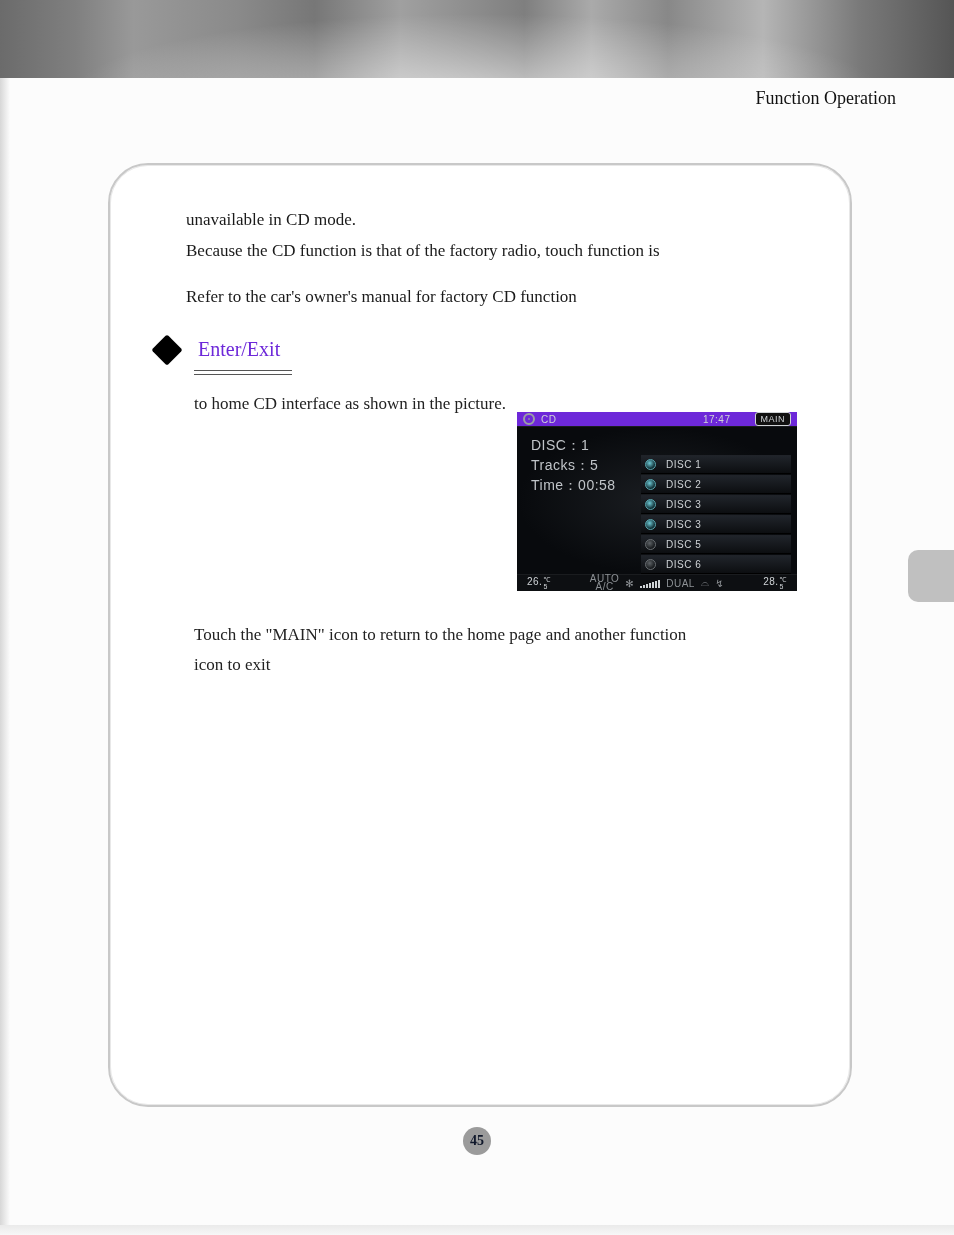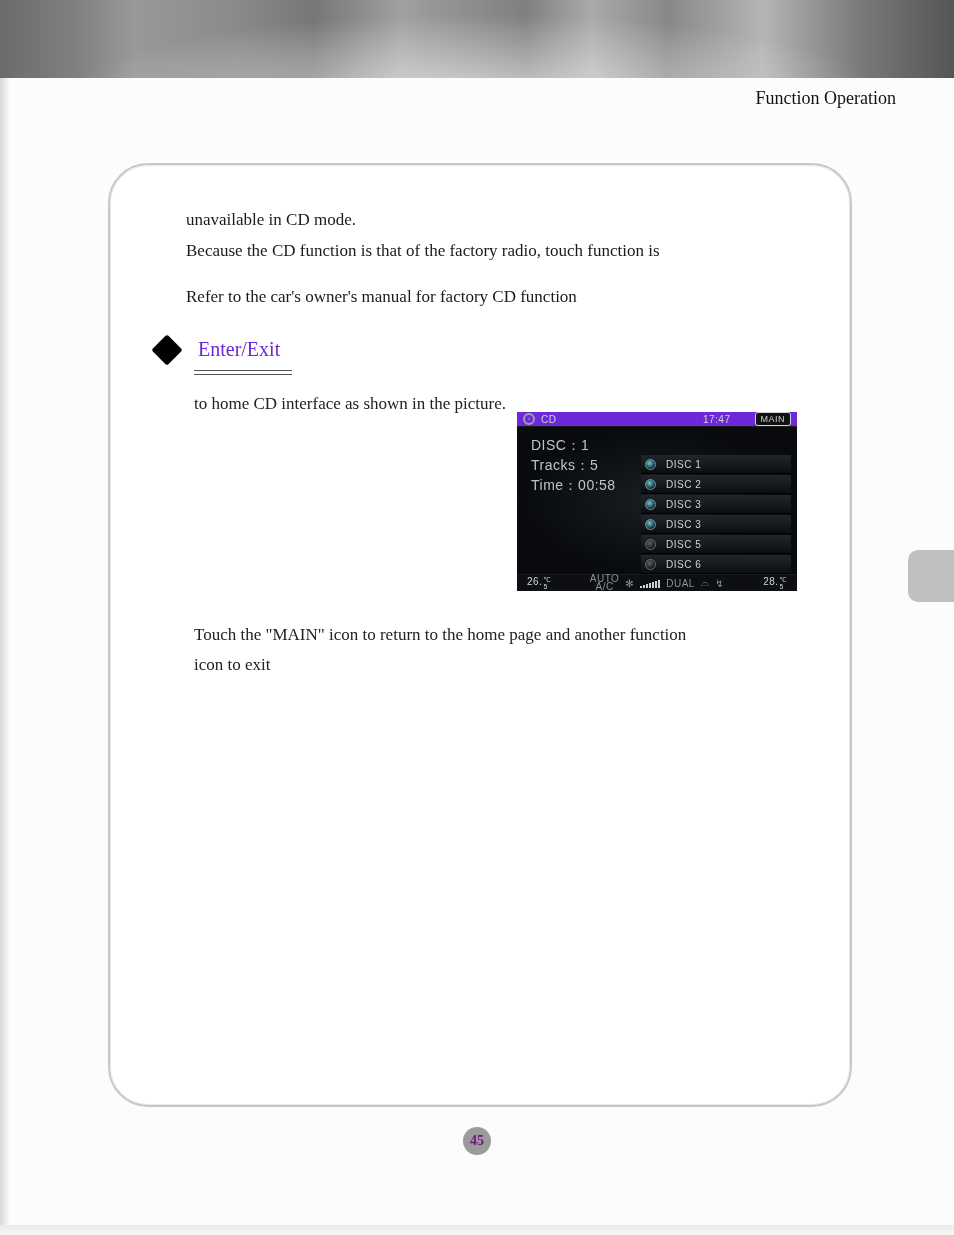--- a/index.html
+++ b/index.html
@@ -32,21 +32,21 @@
   .disc-dot.off{border-color:#6a6f73;background:radial-gradient(circle at 40% 35%,#5f6468 0%,#15181b 70%);}
   .disc-lbl{font-size:10px;color:#cfd3d6;}
   .sc-bot{height:22px;background:#0d0f12;border-top:1px solid #1a1c1f;display:flex;align-items:center;justify-content:space-between;padding:0 10px;font-size:10px;color:#cfd3d6;}
   .sc-bot-c{display:flex;align-items:center;gap:6px;font-size:10px;color:#8d9195;}
   .bars{display:flex;align-items:flex-end;gap:1px;height:9px;}
   .bars span{width:2px;background:#cfd3d6;}
   .temp-u{font-size:7px;line-height:7px;display:inline-block;vertical-align:top;margin-left:1px;}
   .body3{position:absolute;left:194px;top:620px;width:600px;font-size:17px;line-height:30px;}
   .tab{position:absolute;right:0;top:550px;width:46px;height:52px;background:#c0c0c0;border-radius:10px 0 0 10px;}
   .pagenum{position:absolute;left:0;right:0;top:1127px;text-align:center;}
-  .pagenum span{display:inline-block;width:28px;height:28px;line-height:28px;background:#9b9b9b;color:#701a75;border-radius:50%;font-weight:bold;font-size:14px;}
+  .pagenum span{display:inline-block;width:28px;height:28px;line-height:28px;background:#9b9b9b;color:#0f172a;border-radius:50%;font-weight:bold;font-size:14px;}
   .page-shadow{position:absolute;left:0;right:0;bottom:0;height:10px;background:linear-gradient(#eaeaea,#f7f7f7);}
   .page-edge{position:absolute;left:0;top:78px;bottom:0;width:10px;background:linear-gradient(90deg,#d7d7d7,rgba(255,255,255,0));}
 </style>
 </head>
 <body>
 
 <div class="page">
 
   <div class="banner">
       <div class="fade"></div>

